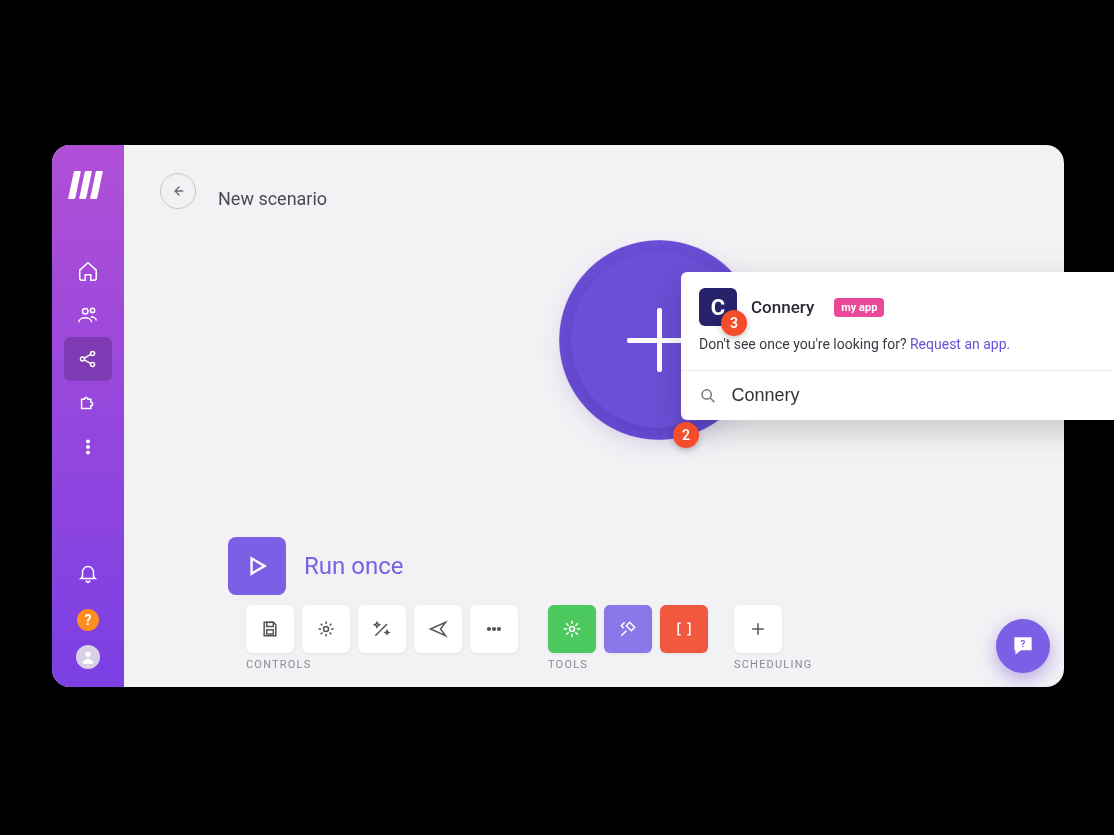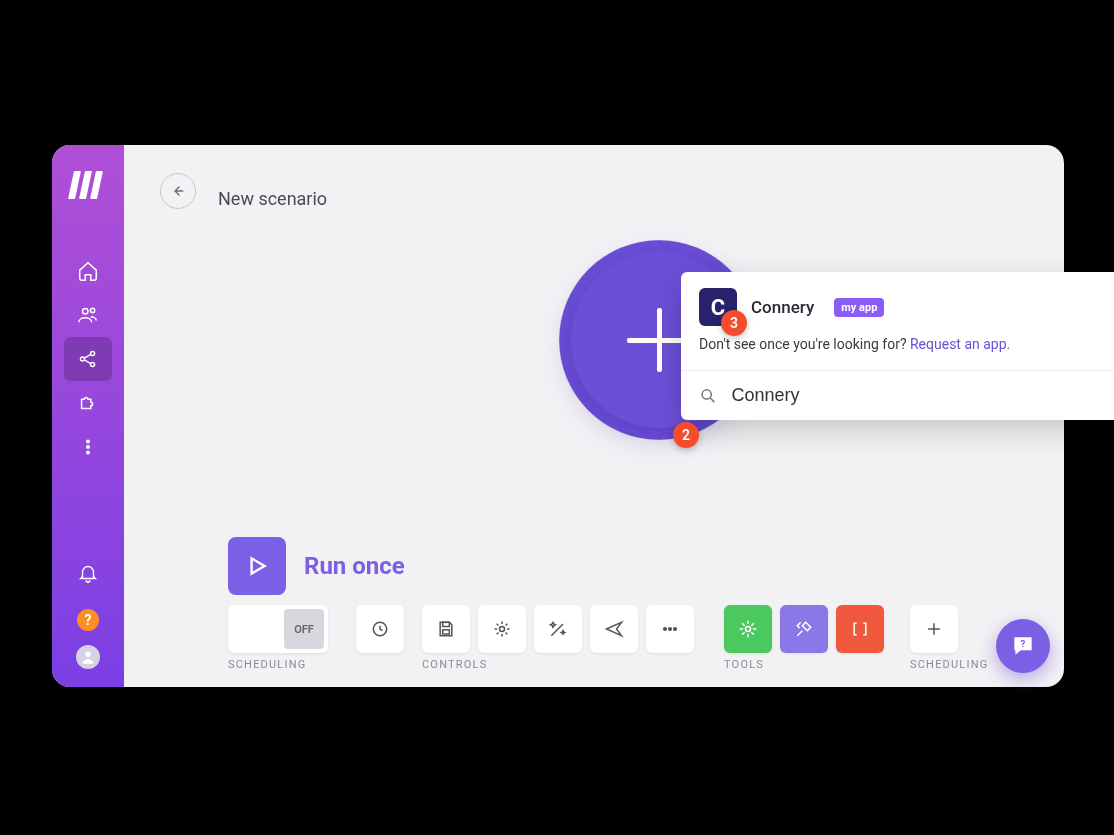--- a/index.html
+++ b/index.html
@@ -127,42 +127,42 @@
       z-index:40;
     }
     .popover-row{display:flex;align-items:center;padding:16px 18px 10px 18px;gap:14px;}
     .popover-app-icon{
       width:38px;height:38px;border-radius:6px;background:#26226b;
       color:#fff;font-weight:700;font-size:22px;display:flex;align-items:center;justify-content:center;
       position:relative;
     }
     .popover-app-name{font-size:17px;color:#2a2a35;font-weight:500}
     .my-app-tag{
-      background:#8b5cf6;color:#fff;font-size:11px;font-weight:700;
+      background:#ec4899;color:#fff;font-size:11px;font-weight:700;
       padding:3px 7px;border-radius:4px;margin-left:6px;
     }
     .popover-req{padding:0 18px 18px 18px;font-size:14px;color:#3a3a45}
     .popover-req a{color:#6B4FD6;text-decoration:none}
     .popover-search{
       border-top:1px solid #eceaf0;padding:14px 18px;display:flex;align-items:center;gap:14px;
     }
     .popover-search svg{width:20px;height:20px;stroke:#777;fill:none;stroke-width:2}
     .popover-search input{
       border:none;outline:none;font-size:18px;color:#333;width:100%;
       background:transparent;
     }
 
     
     .run-row{position:absolute;left:104px;bottom:92px;display:flex;align-items:center;gap:18px}
     .run-btn{
       width:58px;height:58px;border-radius:8px;background:#7B5FE4;
       display:flex;align-items:center;justify-content:center;cursor:pointer;
     }
     .run-btn svg{width:26px;height:26px;fill:none;stroke:#fff;stroke-width:2.2}
-    .run-label{font-size:24px;color:#7B5FE4;font-weight:700}
+    .run-label{font-size:24px;color:#7B5FE4;font-weight:400}
     .tool-group{display:flex;flex-direction:column;gap:5px}
     .tool-boxes{display:flex;gap:8px}
     .tool-box{
       width:48px;height:48px;border-radius:6px;background:#fff;
       display:flex;align-items:center;justify-content:center;cursor:pointer;
       box-shadow:0 1px 3px rgba(0,0,0,.08);
     }
     .tool-box svg{width:20px;height:20px;stroke:#555;fill:none;stroke-width:1.8}
     .tool-label{font-size:11px;letter-spacing:1.2px;color:#8a8a95}
     .sched-box{
@@ -298,35 +298,20 @@
         <svg viewBox="0 0 24 24">
             <path d="M7 5l12 7-12 7z"></path>
           </svg>
       </div>
       <div class="run-label">Run once</div>
     </div>
 
     <div class="toolbar-wrap">
       <div class="toolbar-sections">
 
-        <div class="tool-group">
-          <div class="tool-boxes">
-            <div class="sched-box">
-              <div class="sched-off">OFF</div>
-            </div>
-            <div class="gap-s"></div>
-            <div class="tool-box">
-              <svg viewBox="0 0 24 24">
-                  <circle cx="12" cy="12" r="8"></circle>
-                  <path d="M12 8v4l3 2"></path>
-                </svg>
-            </div>
-          </div>
-          <div class="tool-label">SCHEDULING</div>
-        </div>
 
         <div style="width:18px"></div>
 
         <div class="tool-group">
           <div class="tool-boxes">
             <div class="tool-box">
               <svg viewBox="0 0 24 24">
                   <path d="M5 4h11l3 3v13H5z"></path>
                   <rect x="8" y="4" width="8" height="5"></rect>
                   <rect x="8" y="13" width="8" height="5"></rect>

